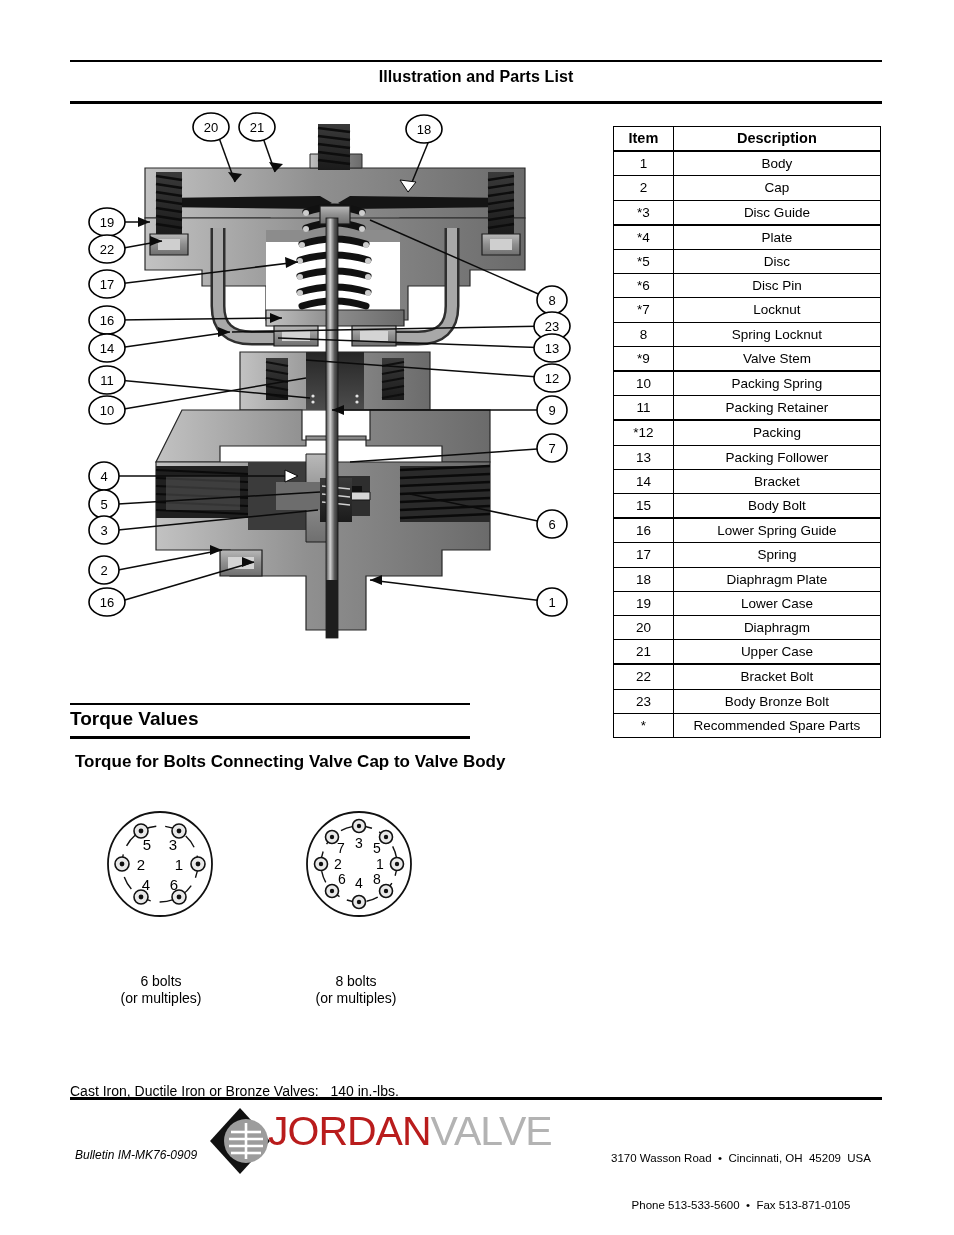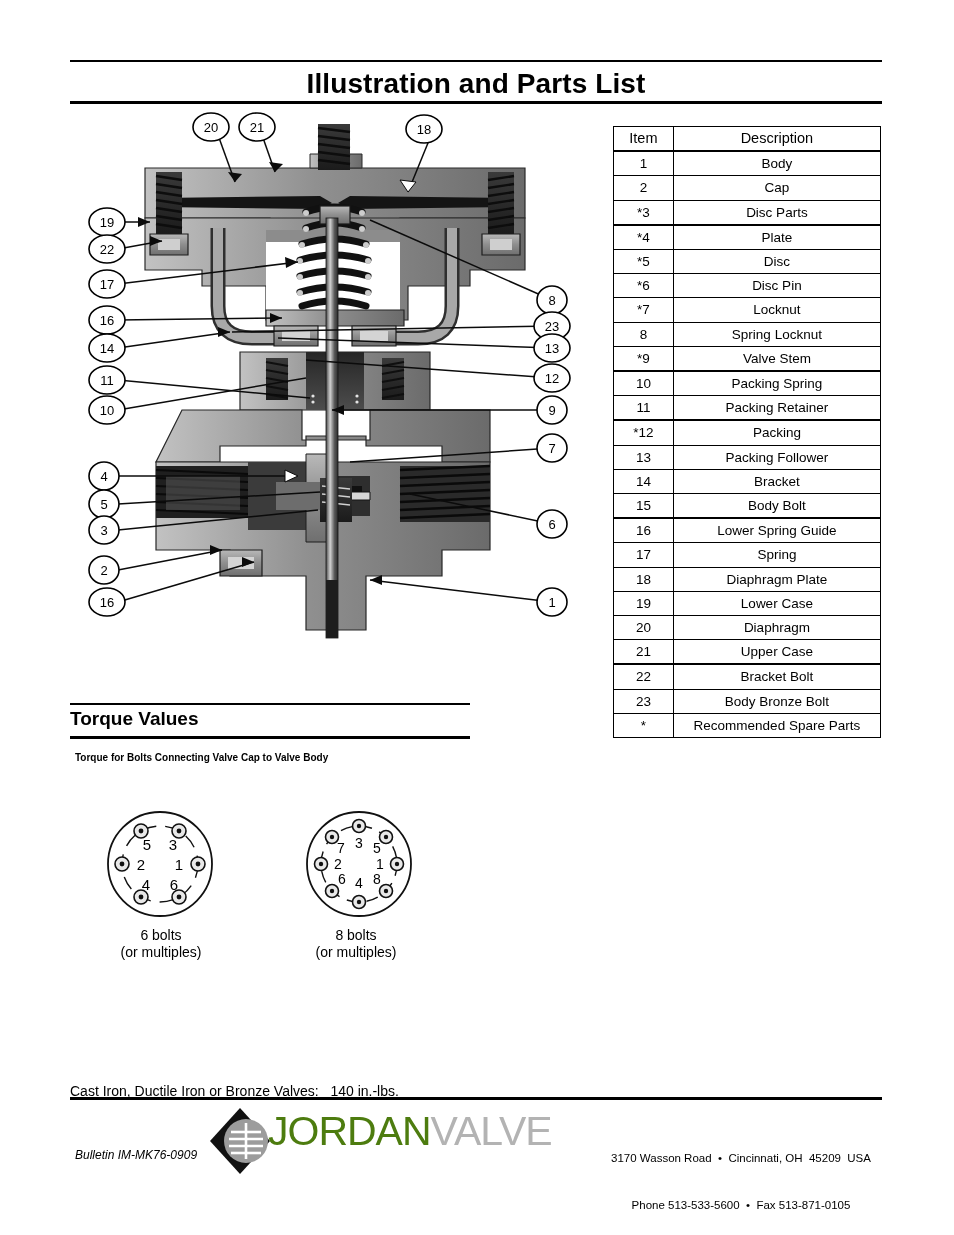--- a/index.html
+++ b/index.html
@@ -8,54 +8,54 @@
     font-family:"Liberation Sans", sans-serif;color:#000;
     position:relative;overflow:hidden;
   }
   .page{position:absolute;inset:0;}
 
   
   .hdr-rule-top{position:absolute;left:70px;top:60px;width:812px;height:2px;background:#000;}
   .hdr-rule-bot{position:absolute;left:70px;top:101px;width:812px;height:3px;background:#000;}
   .hdr-title{
     position:absolute;left:70px;top:68px;width:812px;
-    text-align:center;font-size:28px;font-weight:bold;letter-spacing:.1px;
+    text-align:center;font-size:16px;font-weight:bold;letter-spacing:.1px;
   }
 
   
   .parts-table{
     position:absolute;left:613px;top:126px;width:268px;
     border-collapse:collapse;font-size:13.5px;
   }
   .parts-table td,.parts-table th{
     border:1px solid #000;text-align:center;height:23.2px;padding:0;line-height:23.2px;
   }
-  .parts-table th{font-weight:normal;font-size:14.5px;}
+  .parts-table th{font-weight:bold;font-size:14.5px;}
   .col-item{width:59px;}
   .col-desc{width:207px;}
   .grp-end td{border-bottom:2px solid #000;}
   .parts-table .hdr-row th{border-bottom:2px solid #000;}
 
   
   .tq-rule-top{position:absolute;left:70px;top:703px;width:400px;height:2px;background:#000;}
   .tq-rule-bot{position:absolute;left:70px;top:736px;width:400px;height:3px;background:#000;}
   .tq-title{position:absolute;left:70px;top:708px;width:400px;text-align:left;font-size:19px;font-weight:bold;}
-  .tq-sub{position:absolute;left:75px;top:752px;font-size:10px;font-weight:bold;}
+  .tq-sub{position:absolute;left:75px;top:752px;font-size:17px;font-weight:bold;}
 
   .bolt-fig{position:absolute;}
-  .bolt-cap{position:absolute;text-align:center;font-size:14px;line-height:17px;}
+  .bolt-cap{position:absolute;text-align:center;font-size:14px;line-height:17px;margin-top:46px;}
 
   .tq-body{position:absolute;left:70px;top:985px;font-size:14px;line-height:19.5px;white-space:pre;}
 
   
   .ftr-rule{position:absolute;left:70px;top:1097px;width:812px;height:3px;background:#000;}
   .bulletin{position:absolute;left:75px;top:1148px;font-size:12px;font-style:italic;font-weight:normal;}
   .logo{position:absolute;left:207px;top:1105px;}
   .logo-word{position:absolute;left:268px;top:1108px;font-size:41px;letter-spacing:-1px;line-height:46px;}
-  .logo-word .jordan{color:#4d7c0f;}
+  .logo-word .jordan{color:#b91c1c;}
   .logo-word .valve{color:#b3b3b3;}
   .addr{position:absolute;left:600px;top:1120px;width:282px;text-align:center;font-size:11.5px;line-height:15.5px;white-space:pre;}
 
   
   .diagram{position:absolute;left:70px;top:110px;width:530px;height:565px;}
   .diagram svg{display:block;}
 </style>
 </head>
 <body>
 
@@ -421,21 +421,21 @@
       <tr>
           <td>1</td>
           <td>Body</td>
         </tr>
       <tr>
           <td>2</td>
           <td>Cap</td>
         </tr>
       <tr class="grp-end">
           <td>*3</td>
-          <td>Disc Parts</td>
+          <td>Disc Guide</td>
         </tr>
       <tr>
           <td>*4</td>
           <td>Plate</td>
         </tr>
       <tr>
           <td>*5</td>
           <td>Disc</td>
         </tr>
       <tr>

